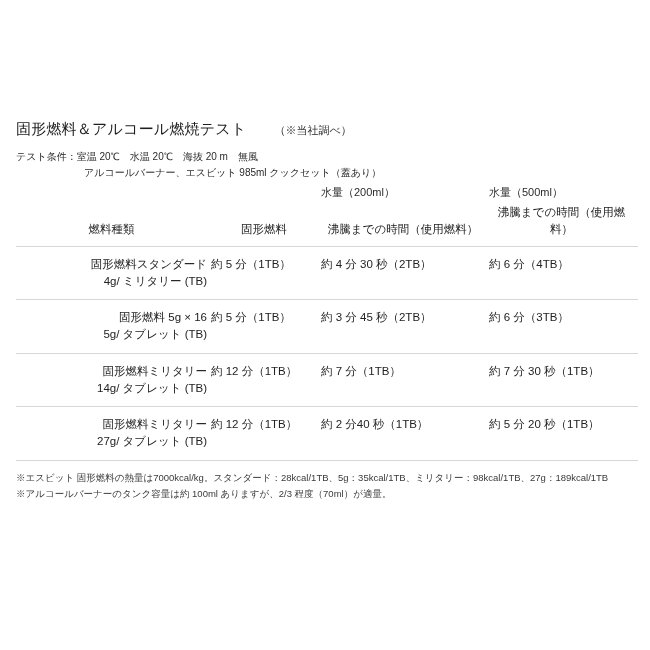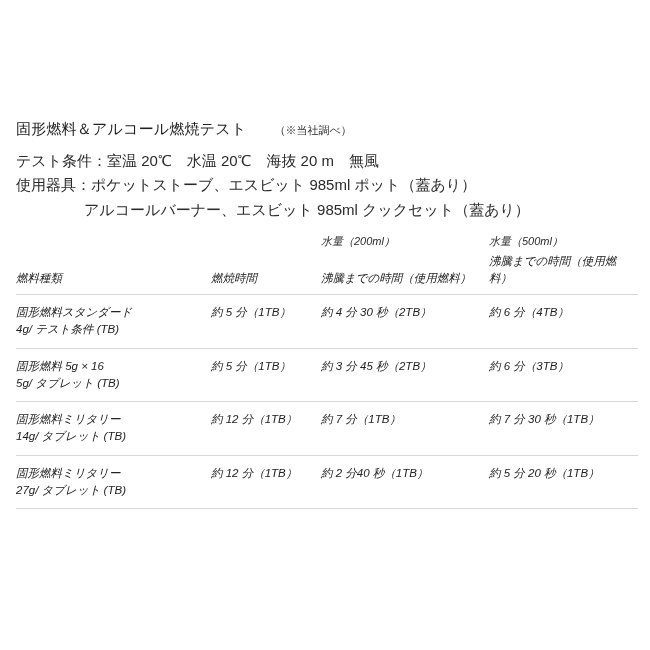--- a/index.html
+++ b/index.html
@@ -35,47 +35,46 @@
     font-size: 15px;
     color: #1d1d1d;
     letter-spacing: 0.2px;
   }
   .title-note {
     font-size: 11px;
     color: #333333;
     margin-left: 28px;
   }
   .conditions {
-    font-size: 15px;
+    font-size: 10px;
     color: #2b2b2b;
     line-height: 1.62;
-    margin-bottom: 12px;
+    margin-bottom: 4px;
   }
   .cond-line {
     white-space: nowrap;
   }
   .cond-indent {
     padding-left: 68px;
   }
   table.burn {
     width: 622px;
     border-collapse: collapse;
     font-size: 11.5px;
     color: #222222;
     table-layout: fixed;
-    font-style: italic;
   }
   table.burn col.c0 { width: 195px; }
   table.burn col.c1 { width: 110px; }
   table.burn col.c2 { width: 168px; }
   table.burn col.c3 { width: 149px; }
 
   table.burn thead th {
     font-weight: normal;
-    text-align: left;
+    text-align: center;
     vertical-align: bottom;
     padding: 2px 4px 8px 0;
     line-height: 1.45;
   }
   .waterhdr td {
     font-size: 11px;
     color: #2b2b2b;
     padding: 0 0 2px 0;
     text-align: left;
     vertical-align: bottom;
@@ -88,20 +87,21 @@
     word-break: break-all;
   }
   table.burn thead tr.colhdr th {
     border-bottom: 1px solid #d8d8d8;
   }
   tbody tr:last-child td {
     border-bottom: 1px solid #d8d8d8;
   }
   .fuel-name {
     line-height: 1.5;
+    text-align: right;
   }
   .fuel-sub {
     display: block;
   }
   .notes {
     margin-top: 9px;
     font-size: 9.5px;
     color: #3a3a3a;
     line-height: 1.72;
   }
@@ -113,50 +113,49 @@
 <div id="page">
   <div class="content">
 
     <div class="title-row">
       <span class="title">固形燃料＆アルコール燃焼テスト</span>
       <span class="title-note">（※当社調べ）</span>
     </div>
 
     <div class="conditions">
       <div class="cond-line">テスト条件：室温 20℃　水温 20℃　海抜 20 m　無風</div>
-      <div class="cond-line">使用器具：ポケットストーブ、エスビット 985ml ポット（蓋あり）</div>
       <div class="cond-line cond-indent">アルコールバーナー、エスビット 985ml クックセット（蓋あり）</div>
     </div>
 
     <table class="burn">
       <colgroup>
         <col class="c0">
           <col class="c1">
           <col class="c2">
           <col class="c3">
       </colgroup>
       <thead>
         <tr class="waterhdr">
           <td></td>
           <td></td>
           <td>水量（200ml）</td>
           <td>水量（500ml）</td>
         </tr>
         <tr class="colhdr">
           <th>燃料種類</th>
-          <th>燃焼時間</th>
+          <th>固形燃料</th>
           <th>沸騰までの時間（使用燃料）</th>
           <th>沸騰までの時間（使用燃料）</th>
         </tr>
       </thead>
       <tbody>
         <tr>
           <td class="fuel-name">
             <span class="fuel-sub">固形燃料スタンダード</span>
-            <span class="fuel-sub">4g/ テスト条件 (TB)</span>
+            <span class="fuel-sub">4g/ ミリタリー (TB)</span>
           </td>
           <td>約 5 分（1TB）</td>
           <td>約 4 分 30 秒（2TB）</td>
           <td>約 6 分（4TB）</td>
         </tr>
         <tr>
           <td class="fuel-name">
             <span class="fuel-sub">固形燃料 5g × 16</span>
             <span class="fuel-sub">5g/ タブレット (TB)</span>
           </td>
@@ -178,15 +177,19 @@
             <span class="fuel-sub">固形燃料ミリタリー</span>
             <span class="fuel-sub">27g/ タブレット (TB)</span>
           </td>
           <td>約 12 分（1TB）</td>
           <td>約 2 分40 秒（1TB）</td>
           <td>約 5 分 20 秒（1TB）</td>
         </tr>
       </tbody>
     </table>
 
+    <div class="notes">
+      <div class="note-line">※エスビット 固形燃料の熱量は7000kcal/kg。スタンダード：28kcal/1TB、5g：35kcal/1TB、ミリタリー：98kcal/1TB、27g：189kcal/1TB</div>
+      <div class="note-line">※アルコールバーナーのタンク容量は約 100ml ありますが、2/3 程度（70ml）が適量。</div>
+    </div>
 
   </div>
 </div>
 
 </body></html>

